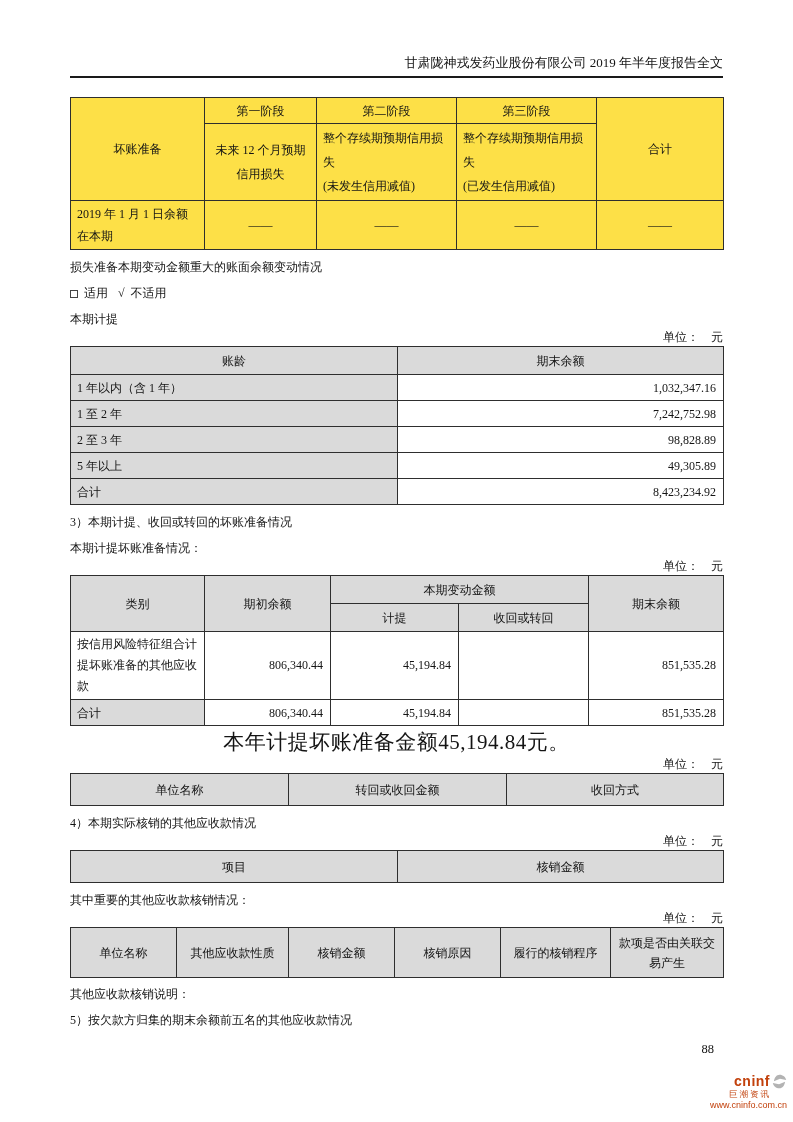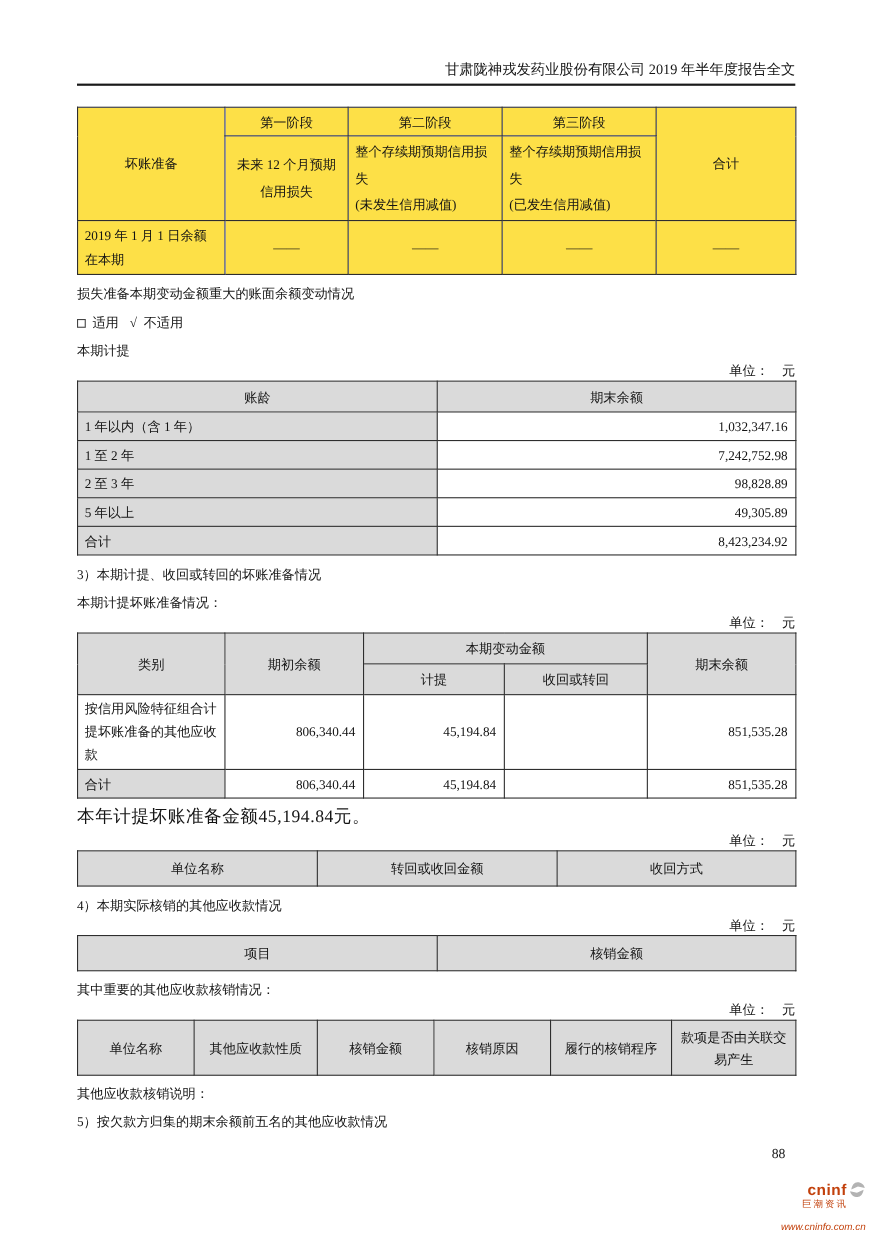--- a/index.html
+++ b/index.html
@@ -41,41 +41,41 @@
   tr.r26 > td, tr.r26 > th { height:26px; }
   tr.r28 > td, tr.r28 > th { height:28px; }
   tr.r32 > td, tr.r32 > th { height:32px; }
   tr.r50 > td, tr.r50 > th { height:50px; }
   tr.r54 > td { height:54px; line-height:24px; }
   tr.r48 > td { height:48px; line-height:22px; }
   tr.r58 > td { height:58px; line-height:21px; }
   .t1 td { background:#fde047; }
   .body-line { font-size:12px; line-height:16px; margin-top:10px; }
   .unit-line { font-size:12px; line-height:14px; text-align:right; margin-top:3px; margin-bottom:2px; }
-  .stmt { font-size:16px; line-height:23px; letter-spacing:0.5px; }
+  .stmt { font-size:21px; line-height:23px; letter-spacing:0.5px;text-align:center; }
   .stmt-first { margin-top:5px; }
   .mt8 { margin-top:8px; }
   .mt9 { margin-top:9px; }
   .sq {
     display:inline-block; width:8px; height:8px;
     border:1px solid #444; margin-right:6px;
     vertical-align:-1px;
   }
   .chk { margin:0 6px 0 10px; }
   .page-num { position:absolute; top:1042px; right:79px; font-size:12.5px; }
   .logo {
     position:absolute; top:1074px; right:6px;
     color:#c2410c; text-align:right;
     font-family:"Liberation Sans","DejaVu Sans",sans-serif;
     line-height:1.05;
   }
   .logo-top { display:flex; align-items:center; justify-content:flex-end; gap:2px; }
   .logo-word { font-size:14px; font-weight:bold; letter-spacing:0.5px; }
   .logo-sub { font-size:8.5px; letter-spacing:2px; margin-top:1px; margin-right:16px; }
-  .logo-url { font-size:9px; margin-top:12px;font-style:italic; }
+  .logo-url { font-size:9px; margin-top:2px; }
 </style>
 </head>
 <body>
 
 <div class="page">
   <div class="content">
 
     <div class="doc-header">甘肃陇神戎发药业股份有限公司 2019 年半年度报告全文</div>
 
     <table class="t t1" style="margin-top:19px">

